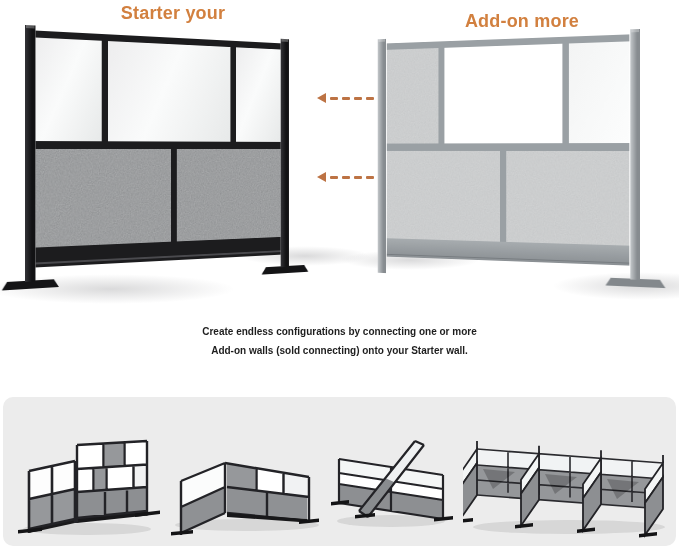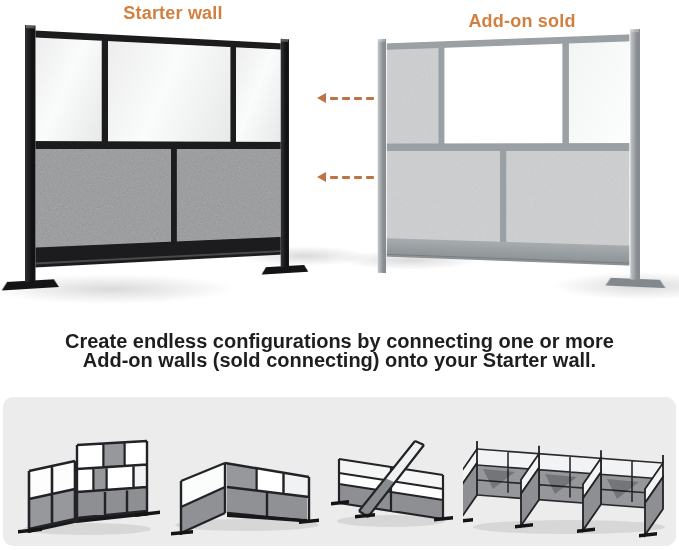--- a/index.html
+++ b/index.html
@@ -73,22 +73,22 @@
 
   
   .conn-arrow{position:absolute;left:317px;display:flex;align-items:center;gap:4px;height:10px;}
   #arrow-1{top:93px;}
   #arrow-2{top:172px;}
   .conn-arrow .head{width:0;height:0;border-top:5px solid transparent;border-bottom:5px solid transparent;border-right:9px solid #bd7344;}
   .conn-arrow .dash{width:8px;height:3px;background:#bd7344;border-radius:1px;}
 
   
   #description{
-    position:absolute;left:0;top:332px;width:100%;text-align:center;
-    font-size:20px;line-height:19px;font-weight:700;color:#1e1e1e;
+    position:absolute;left:0;top:322px;width:100%;text-align:center;
+    font-size:10px;line-height:19px;font-weight:700;color:#1e1e1e;
   }
 
   
   #band{
     position:absolute;left:3px;right:3px;top:397px;bottom:4px;
     background:#ececec;border-radius:10px;
   }
   .cfg{position:absolute;}
   #cfg-1{left:10px;top:22px;}
   #cfg-2{left:160px;top:28px;}
@@ -102,22 +102,22 @@
 
   <svg width="0" height="0" style="position:absolute" aria-hidden="true">
     <defs>
       <filter id="speckle" x="0" y="0" width="100%" height="100%">
         <feTurbulence type="fractalNoise" baseFrequency="0.75" numOctaves="2" stitchTiles="stitch"></feTurbulence>
         <feColorMatrix type="matrix" values="0 0 0 0 0.97  0 0 0 0 0.97  0 0 0 0 0.97  0.65 0 0 0 0"></feColorMatrix>
       </filter>
     </defs>
   </svg>
 
-  <div id="title-starter" class="wall-title">Starter wall</div>
-  <div id="title-addon" class="wall-title">Add-on sold</div>
+  <div id="title-starter" class="wall-title">Starter your</div>
+  <div id="title-addon" class="wall-title">Add-on more</div>
 
   <div class="shadow" id="shadow-starter-l"></div>
   <div class="shadow" id="shadow-starter-r"></div>
   <div class="shadow" id="shadow-addon-l"></div>
   <div class="shadow" id="shadow-addon-r"></div>
 
   <div id="wall-starter" class="wall starter">
     <div class="post left"></div>
     <div class="post right"></div>
     <div class="foot fl"></div>

